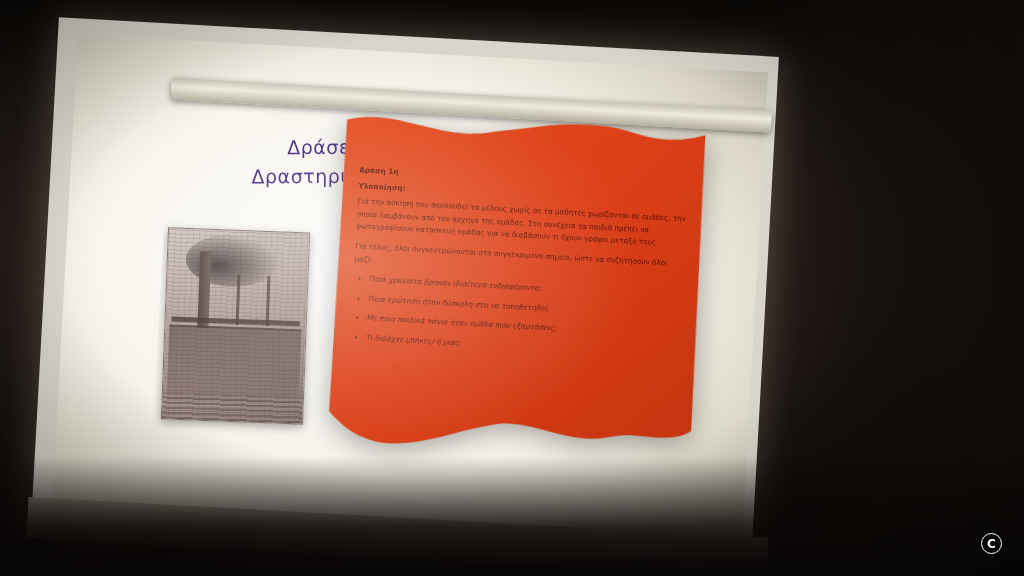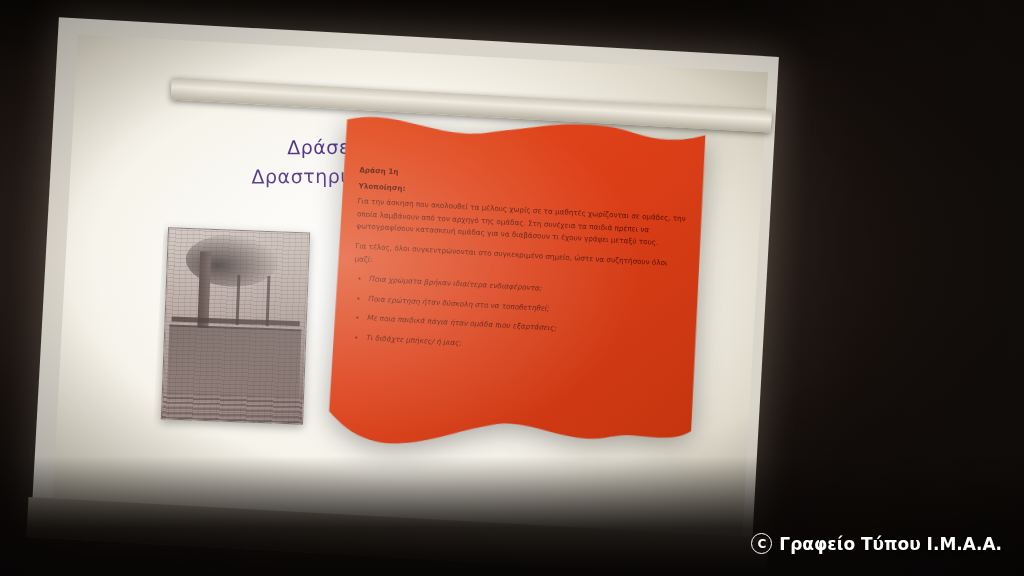--- a/index.html
+++ b/index.html
@@ -326,16 +326,15 @@
 
     <div class="bloom"></div>
     <div class="screen-bottom"></div>
   </div>
 
   <div class="wall-band"></div>
   <div class="vignette"></div>
 
   <div id="watermark">
     <span class="cmark">C</span>
-    <span>Γραφείο Τύπου Ι.Μ.Α.Α.</span>
   </div>
 
 </div>
 
 </body></html>

